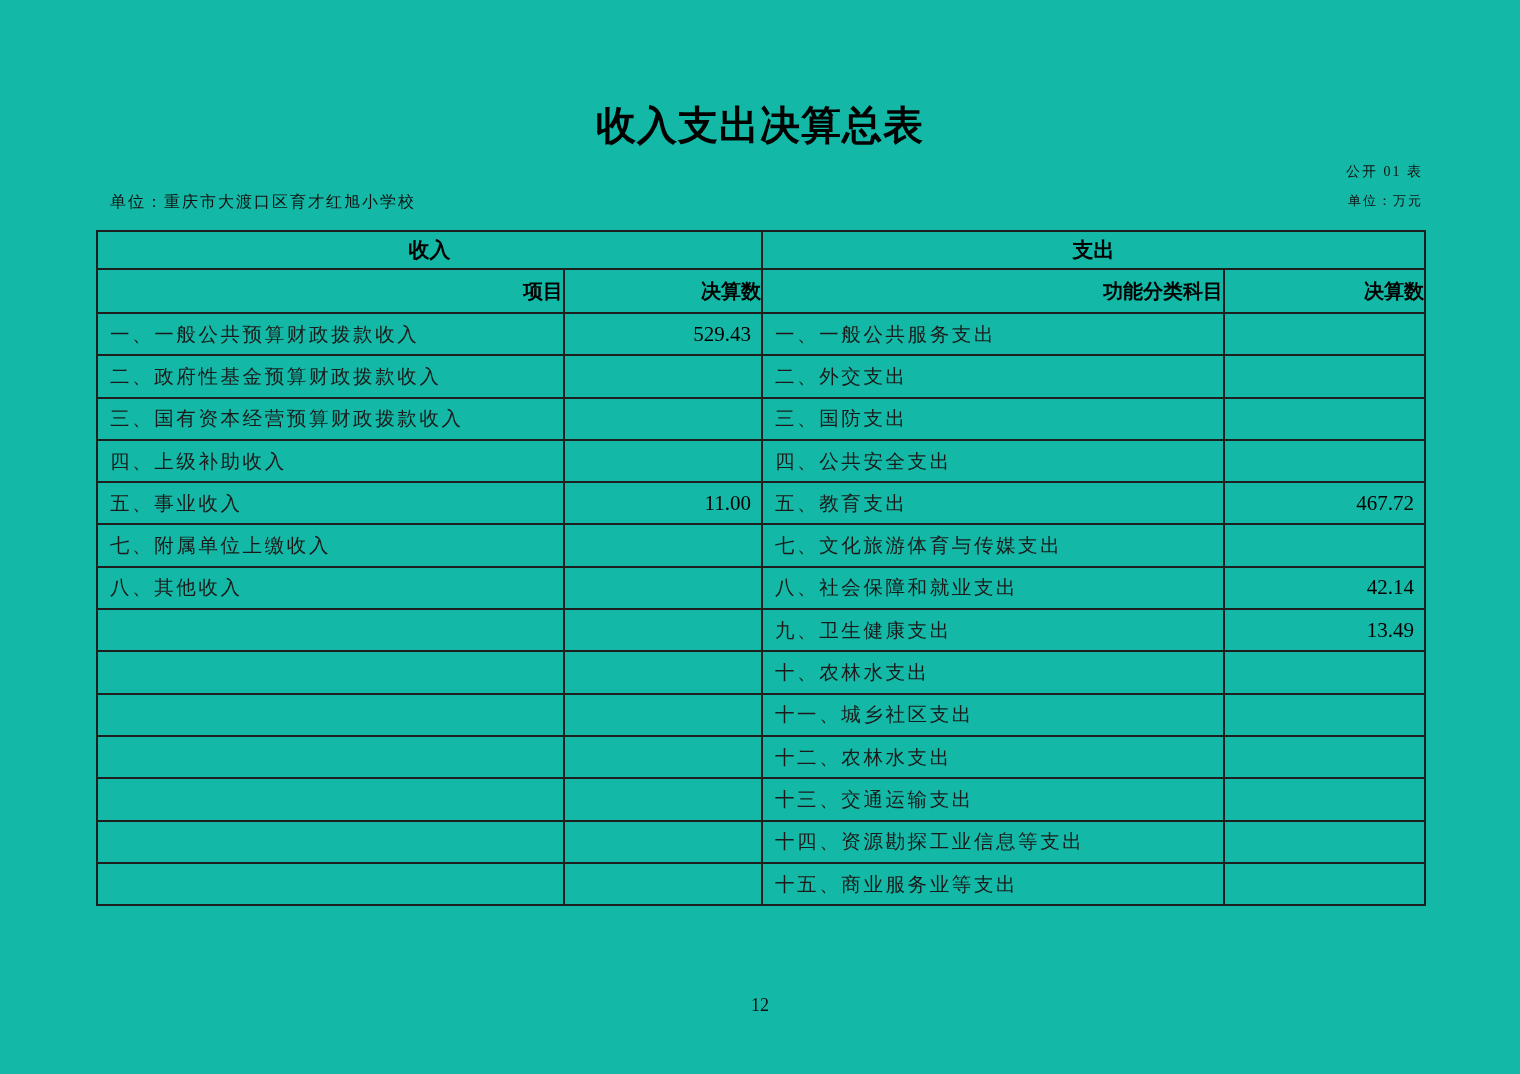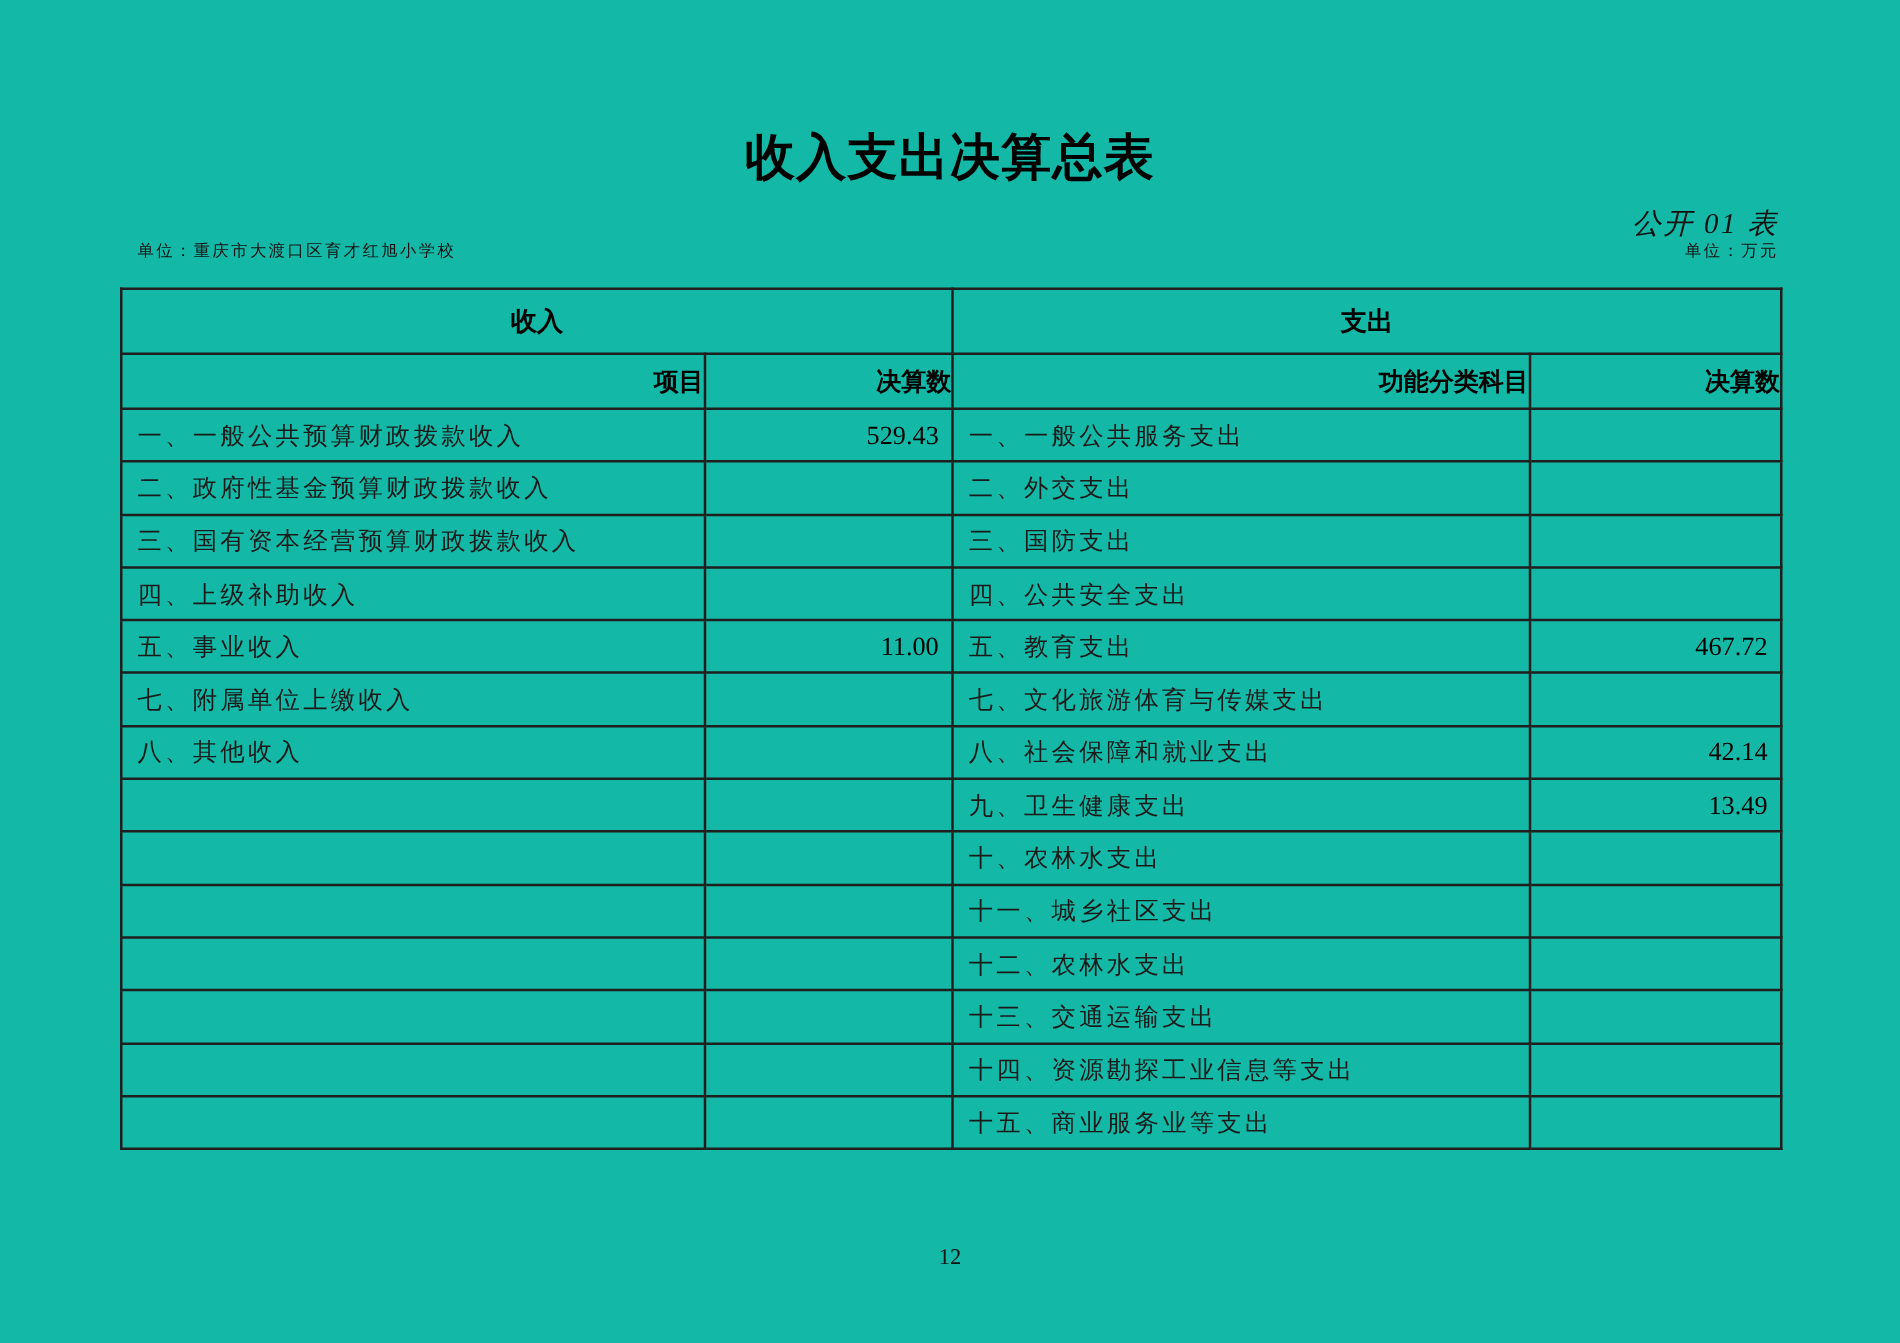--- a/index.html
+++ b/index.html
@@ -22,30 +22,29 @@
     font-family: "Liberation Sans", "DejaVu Sans", sans-serif;
     font-weight: 700;
     font-size: 40px;
     letter-spacing: 1px;
     color: #000000;
   }
   .table-code {
     position: absolute;
     top: 163px;
     right: 97px;
-    font-size: 23px;
+    font-size: 14px;
     letter-spacing: 2px;
     color: #111111;
-    font-style: italic;
   }
   .unit-name {
     position: absolute;
     top: 192px;
     left: 110px;
-    font-size: 13px;
+    font-size: 16px;
     letter-spacing: 2px;
     color: #111111;
   }
   .unit-measure {
     position: absolute;
     top: 192px;
     right: 97px;
     font-size: 13px;
     letter-spacing: 2px;
     color: #111111;
@@ -58,21 +57,21 @@
     border-collapse: collapse;
     table-layout: fixed;
   }
   table.summary th, table.summary td {
     border: 2px solid #1f1f1f;
     vertical-align: middle;
     overflow: hidden;
     white-space: nowrap;
   }
   th.section-header {
-    height: 52px;
+    height: 38px;
     font-family: "Liberation Sans", "DejaVu Sans", sans-serif;
     font-weight: 700;
     font-size: 21px;
     text-align: center;
     color: #000000;
   }
   th.col-header {
     height: 44px;
     font-family: "Liberation Sans", "DejaVu Sans", sans-serif;
     font-weight: 700;

